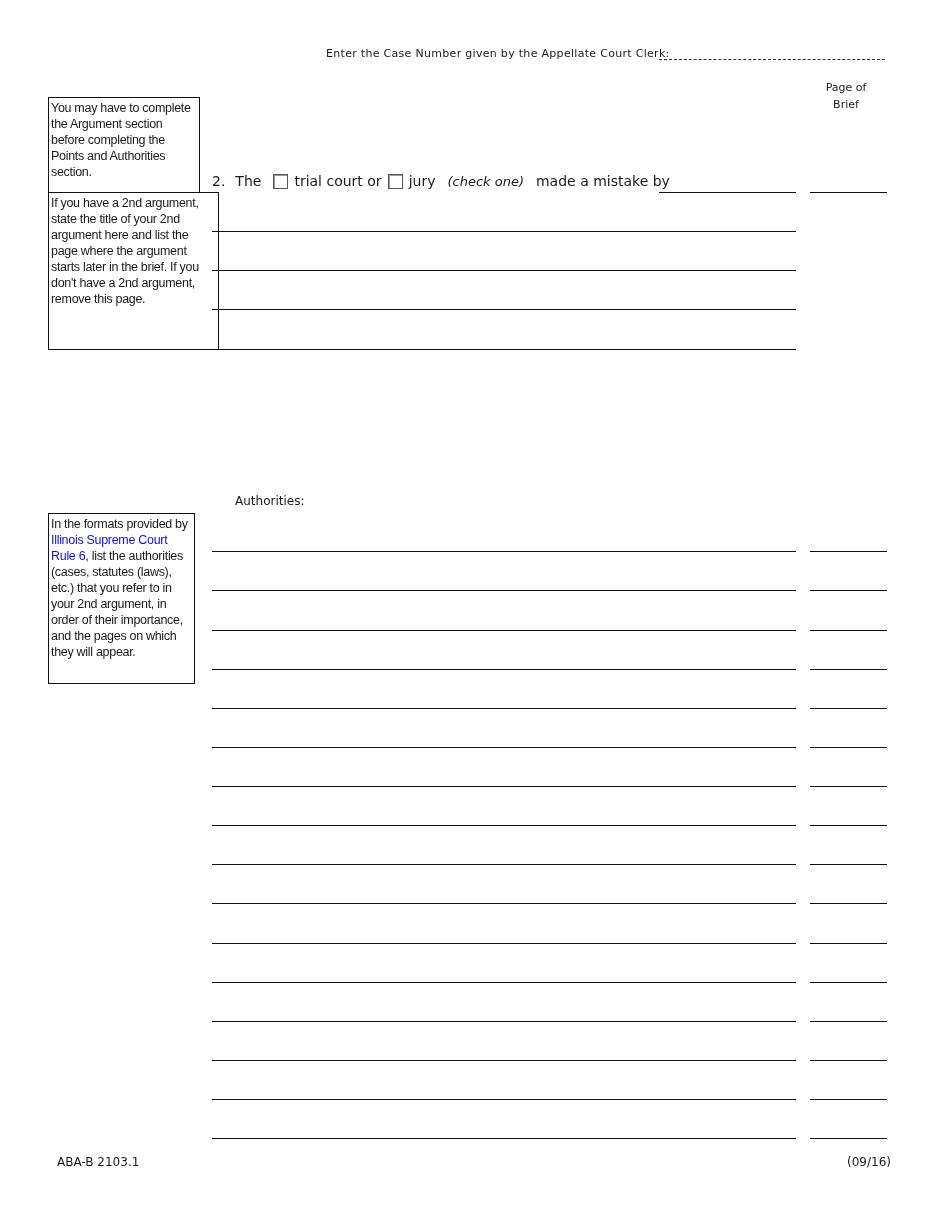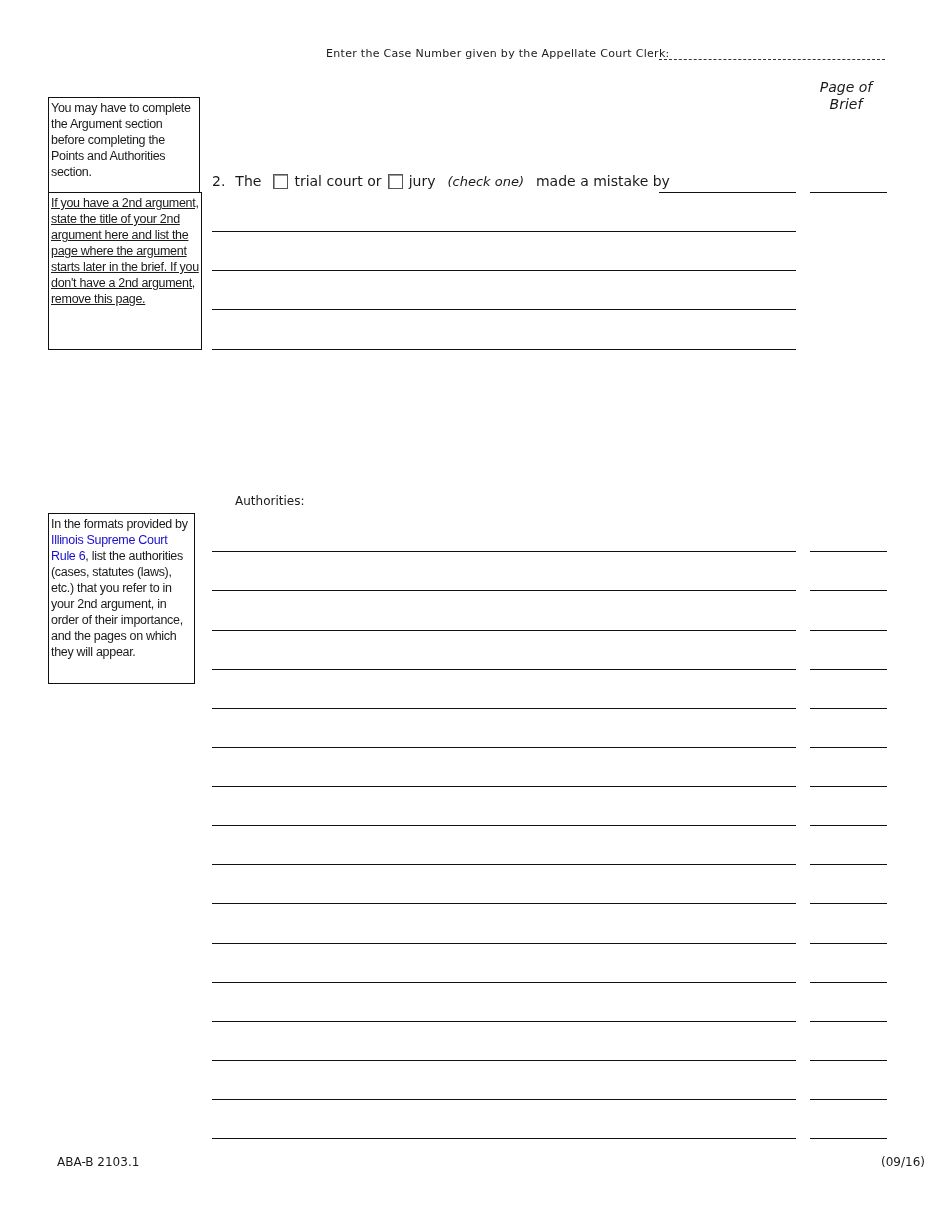--- a/index.html
+++ b/index.html
@@ -1,34 +1,34 @@
 <!DOCTYPE html>
 <html><head>
 <meta charset="utf-8">
 <style>
   html, body { margin:0; padding:0; background:#fff; }
   body { width:950px; height:1230px; position:relative; font-family:"DejaVu Sans", sans-serif; color:#1a1a1a; overflow:hidden; }
   .abs { position:absolute; }
   .case-label { top:47px; left:326px; font-size:11px; letter-spacing:0.3px; white-space:nowrap; }
   .case-line { top:59px; left:659px; width:226px; border-bottom:1px dashed #333; height:0; }
-  .page-of-brief { top:79px; left:806px; width:80px; text-align:center; font-size:14px; line-height:17px;font-style:italic; }
+  .page-of-brief { top:79px; left:806px; width:80px; text-align:center; font-size:11px; line-height:17px; }
   .note-box { border:1px solid #111; font-family:"Liberation Sans", sans-serif; font-size:12.5px; line-height:16px; letter-spacing:-0.3px; padding:2px 2px 2px 2px; box-sizing:border-box; }
   .nb1 { top:97px; left:48px; width:152px; height:96px; }
-  .nb2 { top:192px; left:48px; width:154px; height:158px;text-decoration:underline; }
+  .nb2 { top:192px; left:48px; width:171px; height:158px; }
   .nb3 { top:513px; left:48px; width:147px; height:171px; }
   .note-box a { color:#1a0dcc; }
   .q-line { top:173px; left:212px; font-size:14px; white-space:nowrap; display:flex; align-items:center; }
   .q-line .num { margin-right:10px; }
   .cb { display:inline-block; width:13px; height:13px; border:1px solid #555; box-shadow:inset 1px 1px 0 #999; margin:0 6px 0 12px; vertical-align:middle; background:#fff; }
   .cb.second { margin-left:6px; }
   .ital { font-style:italic; font-size:13px; margin:0 12px; }
   .rule { height:0; border-bottom:1px solid #111; }
   .authorities-label { top:494px; left:235px; font-size:12px; }
   .footer-left { top:1155px; left:57px; font-size:12px; }
-  .footer-right { top:1155px; left:847px; font-size:12px;margin-left:34px; }
+  .footer-right { top:1155px; left:847px; font-size:12px; }
 </style>
 </head>
 <body>
 
 <div class="abs case-label">Enter the Case Number given by the Appellate Court Clerk:</div>
 <div class="abs case-line"></div>
 <div class="abs page-of-brief">
   <div>Page of</div>
   <div>Brief</div>
 </div>

